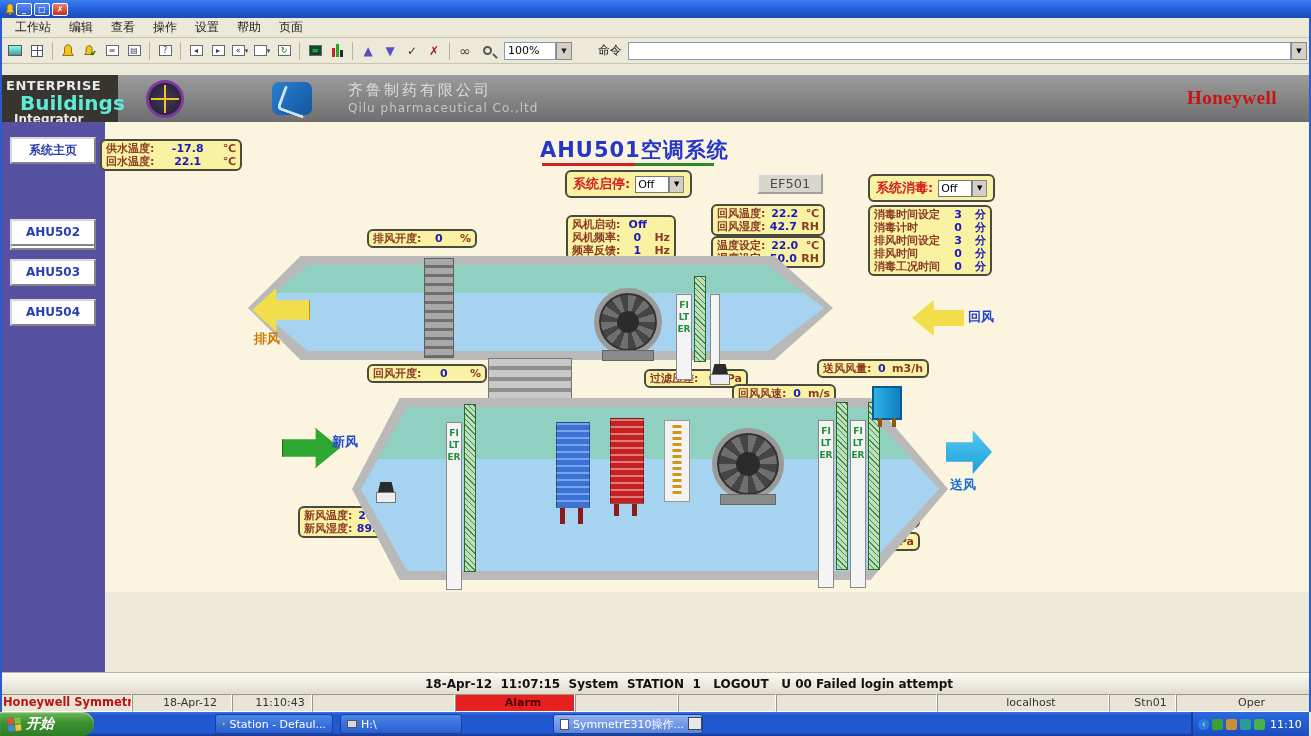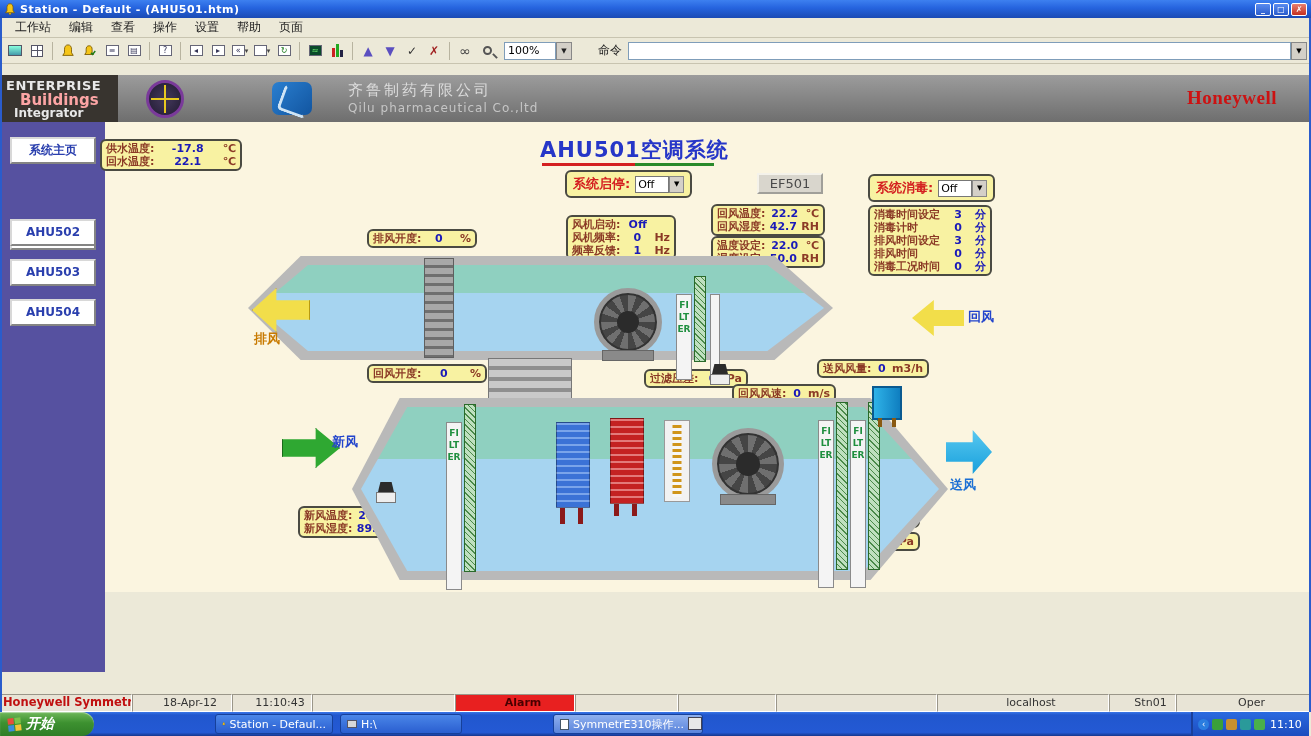--- a/index.html
+++ b/index.html
@@ -39,21 +39,21 @@
   .combo .cval { width:52px; background:#fff; border:1px solid #7f9db9; font-size:11px; padding:1px 3px; color:#000; }
   .combo .cbtn { width:16px; background:#d4d0c8; border:1px solid #888; font-size:7px; text-align:center; line-height:16px; color:#222; }
   .cmdlabel { font-size:12px; margin:0 6px 0 26px; color:#222; }
   .cmdinput { flex:1; height:18px; border:1px solid #7f9db9; background:#fff; font-size:11px; padding:0 3px; }
 
   
   .header { position:absolute; left:0; top:75px; width:1311px; height:47px;
     background:linear-gradient(180deg,#9c9c9c,#6e6e6e); overflow:hidden; }
   .ebi { position:absolute; left:0; top:0; width:118px; height:47px; background:#38342f; padding:3px 0 0 6px; }
   .ebi .l1 { color:#e8e8e8; font-weight:bold; font-size:13px; letter-spacing:.5px; }
-  .ebi .l2 { color:#fca5a5; font-weight:bold; font-size:15px; margin-left:14px; margin-top:-2px; }
+  .ebi .l2 { color:#5eead4; font-weight:bold; font-size:20px; margin-left:14px; margin-top:-2px; }
   .ebi .l3 { color:#e8e8e8; font-weight:bold; font-size:12px; margin-left:8px; margin-top:-3px; }
   .qilulogo { position:absolute; left:272px; top:7px; width:40px; height:33px; border-radius:7px;
     background:linear-gradient(135deg,#2a7fd0,#1255a0); }
   .qilulogo::after { content:''; position:absolute; left:8px; top:6px; width:24px; height:21px;
     border-radius:5px; border:3px solid #cfe4f5; border-right-color:transparent; border-top-color:transparent; transform:rotate(20deg); }
   .companycn { position:absolute; left:348px; top:6px; color:#dcdcdc; font-size:15px; letter-spacing:3px; }
   .companyen { position:absolute; left:348px; top:26px; color:#c6c6c6; font-size:12px; letter-spacing:1px; }
   .brand { position:absolute; right:34px; top:12px; color:#cc1212; font-size:19px; font-weight:bold;
     font-family:"Liberation Serif", serif; letter-spacing:.5px; }
 
@@ -153,21 +153,20 @@
 </head>
 <body>
 
 <div class="screen">
 
   <div class="titlebar">
     <svg width="12" height="12" viewBox="0 0 16 16">
         <path d="M8 1C5 1 4 3.5 4 6v4L2 13h12l-2-3V6c0-2.5-1-5-4-5z" fill="#f5c518" stroke="#7a5a00"></path>
         <circle cx="8" cy="14.2" r="1.4" fill="#f5c518" stroke="#7a5a00" stroke-width=".6"></circle>
       </svg>
-    <span class="ttext" style="margin-left:4px;">Station - Default - (AHU501.htm)</span>
     <span class="winbtns">
       <span class="winbtn">_</span>
       <span class="winbtn">□</span>
       <span class="winbtn close">✗</span>
     </span>
   </div>
 
   <div class="menubar">
     <span>工作站</span>
     <span>编辑</span>
@@ -533,20 +532,23 @@
     <div class="filter-hatch" style="left:868px;top:280px;height:168px;"></div>
     <div class="tank" style="left:872px;top:264px;width:30px;height:34px;"></div>
     <div class="arrow arrow-right" style="left:282px;top:306px;width:58px;height:40px;background:#2fa832;border:1px solid #1a6a1a;"></div>
     <div class="alabel" style="left:332px;top:311px;color:#2244cc;">新风</div>
     <div class="arrow arrow-right" style="left:946px;top:308px;width:46px;height:44px;background:linear-gradient(180deg,#58c8f0,#18a0dc);"></div>
     <div class="alabel" style="left:950px;top:354px;color:#1b6fd4;">送风</div>
     <div class="actuator" style="left:378px;top:360px;width:16px;height:10px;"></div>
     <div class="actbox" style="left:376px;top:370px;width:20px;height:11px;"></div>
   </div>
 
+  <div class="statusline">
+    <span>18-Apr-12  11:07:15  System  STATION  1   LOGOUT   U 00 Failed login attempt</span>
+  </div>
 
   <div class="statusbar">
     <div class="scell product" style="width:132px;">Honeywell SymmetrE R310.1</div>
     <div class="scell" style="width:100px;">18-Apr-12</div>
     <div class="scell" style="width:80px;">11:10:43</div>
     <div class="scell" style="width:143px;"></div>
     <div class="scell alarm" style="width:120px;">Alarm</div>
     <div class="scell" style="width:103px;"></div>
     <div class="scell" style="width:98px;"></div>
     <div class="scell" style="width:161px;"></div>

